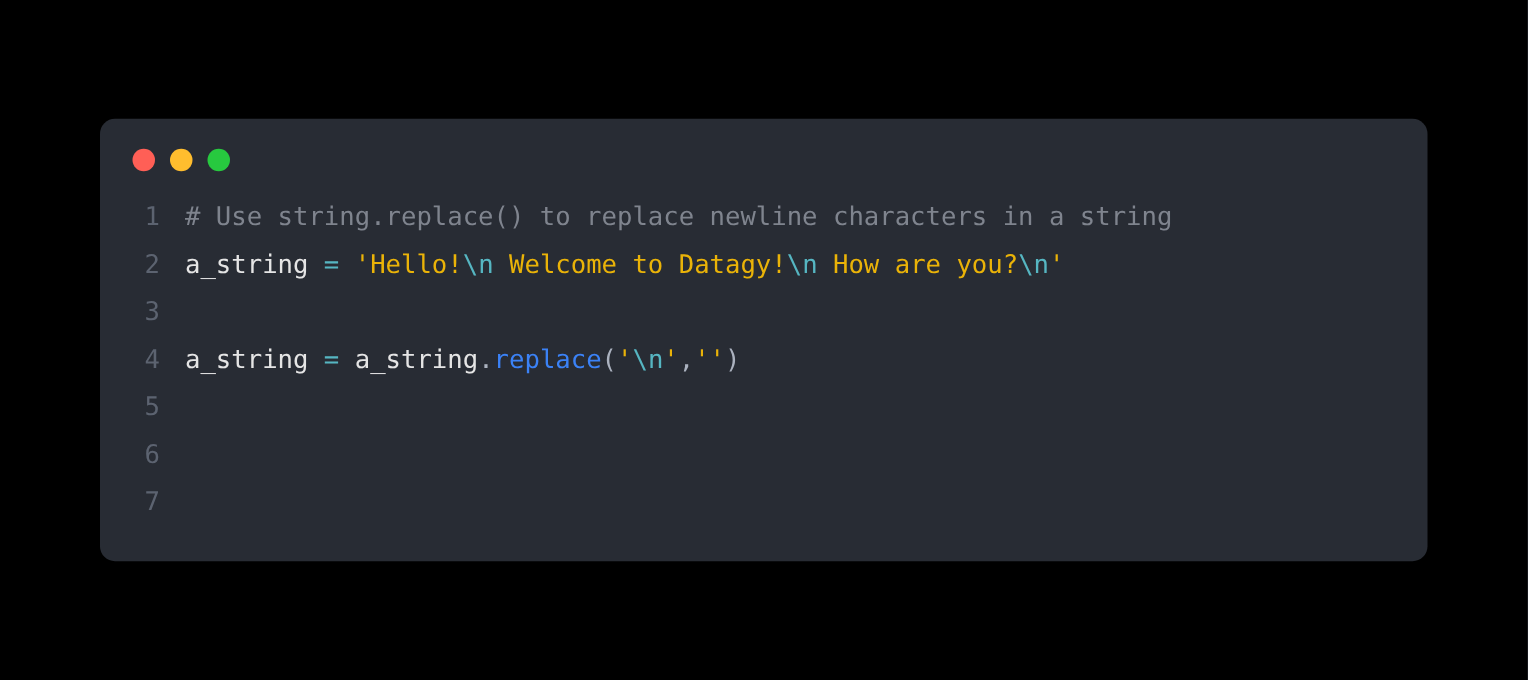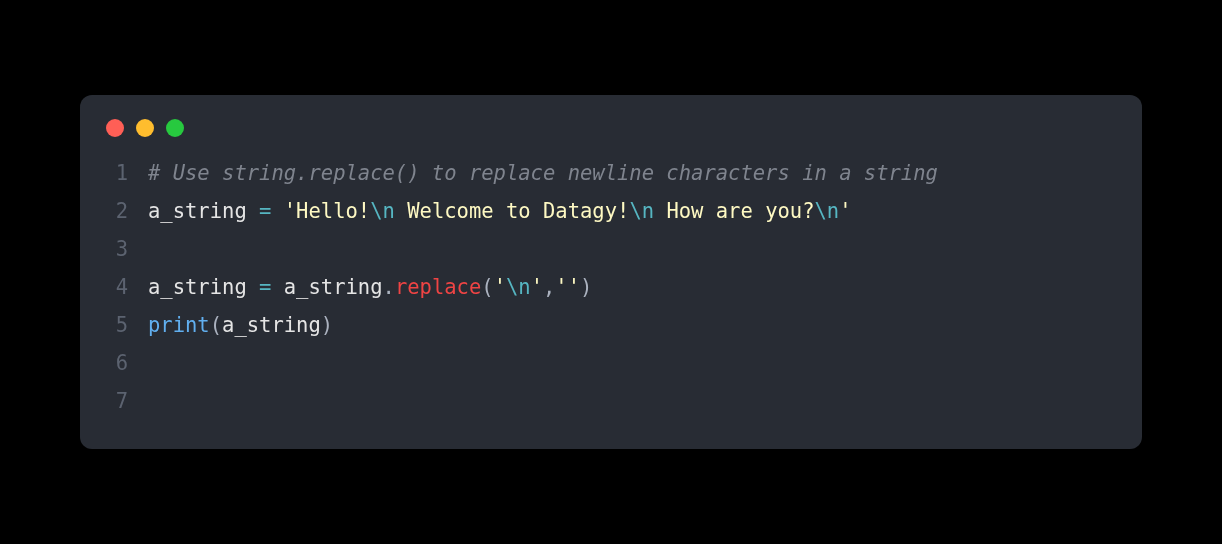--- a/index.html
+++ b/index.html
@@ -58,26 +58,26 @@
       text-align: right;
       margin-right: 20px;
       user-select: none;
       flex-shrink: 0;
     }
     
     .line-content {
       white-space: pre;
     }
     
-    .tok-comment { color: #7f848e; font-style: italic; }
+    .tok-comment { color: #7f848e; }
     .tok-var { color: #e5e5e5; }
     .tok-operator { color: #56b6c2; }
-    .tok-string { color: #fef9c3; }
+    .tok-string { color: #eab308; }
     .tok-escape { color: #56b6c2; }
-    .tok-method { color: #ef4444; margin-top: 21px; }
+    .tok-method { color: #3b82f6; margin-top: 21px; }
     .tok-builtin { color: #61afef; }
     .tok-punct { color: #abb2bf; }
     .tok-default { color: #abb2bf; }
   </style>
 </head>
 <body>
 
 <div class="editor-window">
   <div class="window-controls">
     <div class="window-dot dot-red"></div>
@@ -96,21 +96,20 @@
     <div class="code-line">
       <span class="line-number">3</span>
       <span class="line-content"></span>
     </div>
     <div class="code-line">
       <span class="line-number">4</span>
       <span class="line-content"><span class="tok-var">a_string</span><span class="tok-default"> </span><span class="tok-operator">=</span><span class="tok-default"> </span><span class="tok-var">a_string</span><span class="tok-punct">.</span><span class="tok-method">replace</span><span class="tok-punct">(</span><span class="tok-string">'</span><span class="tok-escape">\n</span><span class="tok-string">'</span><span class="tok-punct">,</span><span class="tok-string">''</span><span class="tok-punct">)</span></span>
     </div>
     <div class="code-line">
       <span class="line-number">5</span>
-      <span class="line-content"><span class="tok-builtin">print</span><span class="tok-punct">(</span><span class="tok-var">a_string</span><span class="tok-punct">)</span></span>
     </div>
     <div class="code-line">
       <span class="line-number">6</span>
       <span class="line-content"></span>
     </div>
     <div class="code-line">
       <span class="line-number">7</span>
     </div>
   </div>
 </div>

